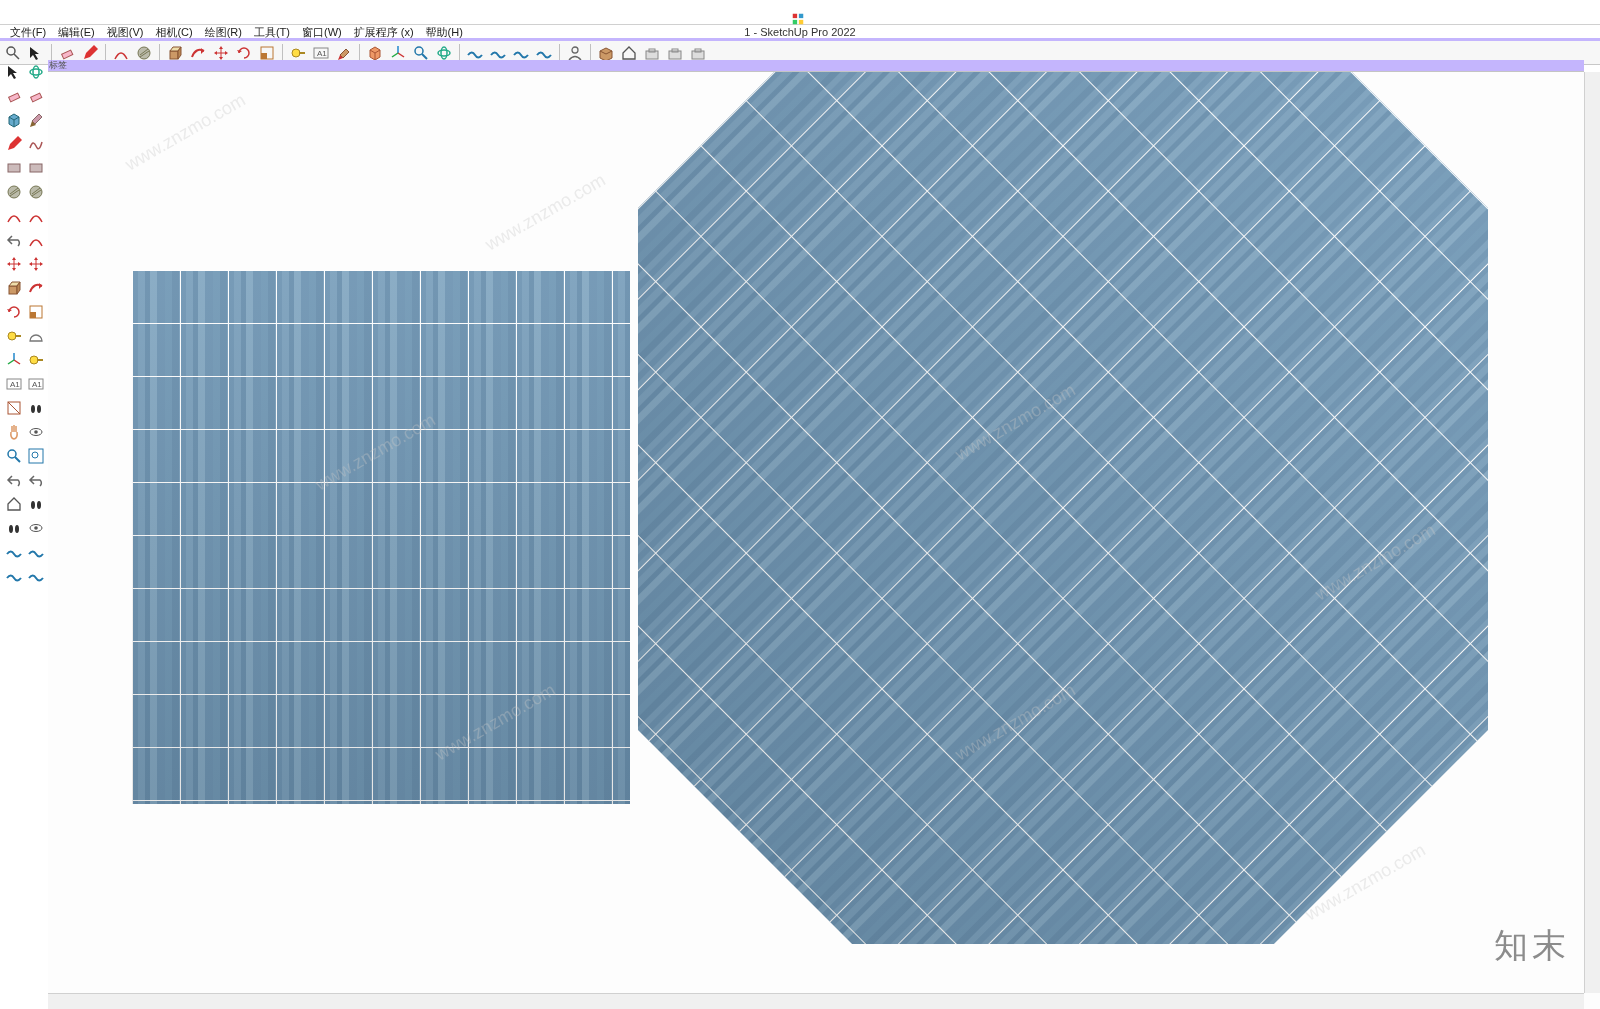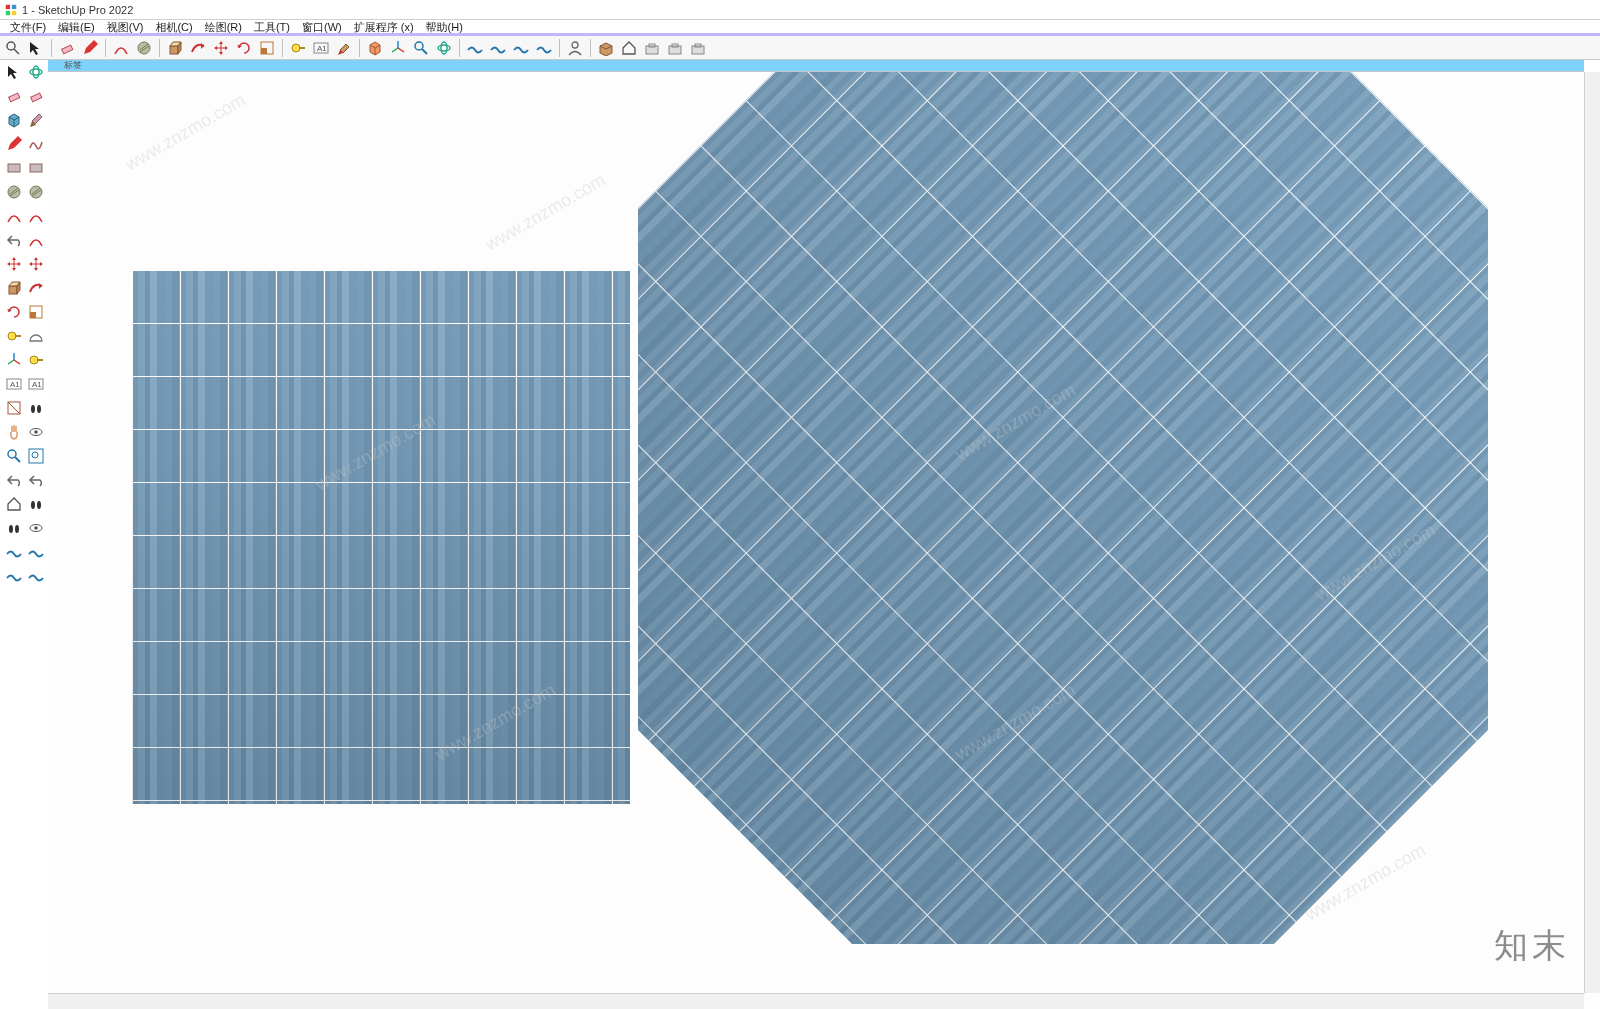--- a/index.html
+++ b/index.html
@@ -13,22 +13,23 @@
     position: relative;
     user-select: none;
   }
 
   
   .title-bar {
     height: 20px;
     background: #fff;
     display: flex;
     align-items: center;
-    padding: 4px 4px;
+    padding: 12px 4px;
     border-bottom: 1px solid #d0d0d0;
+    flex-direction: column;
   }
   .title-icon {
     width: 14px; height: 14px;
     margin-right: 4px;
   }
   .title-text { font-size: 11px; color: #333; }
 
   
   .menu-bar {
     height: 16px;
@@ -86,24 +87,24 @@
   .pal-btn svg { width:16px; height:16px; }
 
   
   .tab-strip {
     position: absolute;
     top: 60px;
     left: 48px;
     right: 16px;
     height: 12px;
     border-bottom: 1px solid #c4c4c4;
-    background: #7dd3fc;
+    background: #c4b5fd;
     font-size: 9px;
     display:flex; align-items:center;
-    padding-left: 16px;
+    padding-left: 1px;
     color:#555;
   }
 
   
   .viewport {
     position: absolute;
     top: 72px; left: 48px; right: 0; bottom: 0;
     background: #fdfdfd;
     overflow: hidden;
   }

